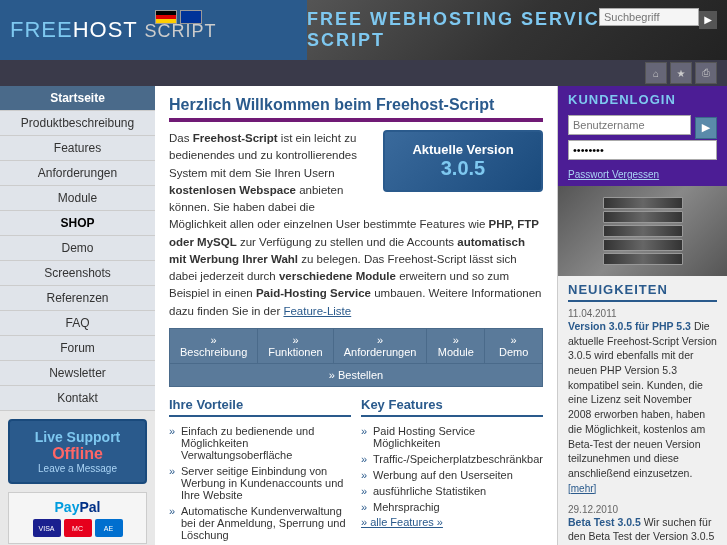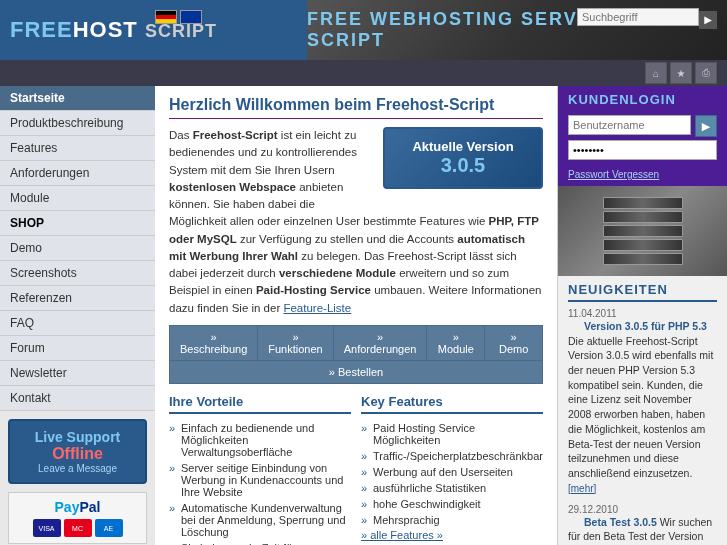--- a/index.html
+++ b/index.html
@@ -9,21 +9,21 @@
     #header {
       background: #2a5a8c;
       height: 60px;
       display: flex;
       align-items: center;
       padding: 0 10px;
       position: relative;
     }
     #logo-text {
       font-size: 22px;
-      font-weight: bold;
+      font-weight: normal;
       color: #7ec8f0;
       letter-spacing: 1px;
     }
     #logo-text span { color: #fff; }
     #header-right {
       position: absolute;
       right: 0;
       top: 0;
       bottom: 0;
       background: linear-gradient(135deg, #555 0%, #333 50%, #222 100%);
@@ -105,20 +105,21 @@
     }
     .sidebar-item {
       display: block;
       padding: 5px 10px;
       font-size: 12px;
       color: #333;
       border-bottom: 1px solid #ccc;
       cursor: pointer;
       text-decoration: none;
       background: #e0e4ea;
+      text-align: center;
     }
     .sidebar-item.active { background: #4a6a8a; color: #fff; font-weight: bold; }
     .sidebar-item.bold { font-weight: bold; color: #000; }
 
     
     #live-support {
       margin: 8px;
       background: #2a5a8c;
       border: 2px solid #1a4a7c;
       border-radius: 4px;
@@ -153,21 +154,21 @@
 
     
     #content-area {
       padding: 10px 14px;
     }
 
     h2.welcome-title {
       font-size: 16px;
       color: #2a5a8c;
       margin-bottom: 8px;
-      border-bottom: 1px solid #701a75;
+      border-bottom: 4px solid #701a75;
       padding-bottom: 4px;
     }
 
     .intro-text {
       font-size: 11.5px;
       line-height: 1.5;
       color: #333;
     }
     .intro-text strong { color: #333; }
 
@@ -259,21 +260,21 @@
       color: #7ec8f0;
     }
     .login-input {
       width: 100%;
       height: 20px;
       font-size: 11px;
       padding: 2px 4px;
       margin-bottom: 5px;
       border: 1px solid #aaa;
     }
-    .login-row { display: flex; align-items: flex-start; gap: 4px; }
+    .login-row { display: flex; align-items: center; gap: 4px; }
     .login-submit {
       width: 22px;
       height: 22px;
       background: #5a8aaa;
       border: 1px solid #3a6a8a;
       color: #fff;
       cursor: pointer;
       font-size: 11px;
     }
     .passwort-link { color: #aad4f5; font-size: 10px; cursor: pointer; display: block; margin-top: 4px; }
@@ -310,21 +311,21 @@
       font-weight: bold;
       color: #2a5a8c;
       border-bottom: 2px solid #2a5a8c;
       padding-bottom: 3px;
       margin-bottom: 6px;
       letter-spacing: 1px;
     }
     .news-item { margin-bottom: 8px; }
     .news-date { font-size: 10px; color: #666; }
     .news-text { font-size: 10.5px; color: #333; line-height: 1.4; }
-    .news-text strong { color: #2a5a8c; margin-left: 16px; }
+    .news-text strong { color: #2a5a8c; }
     .news-more { color: #2a5a8c; font-size: 10px; cursor: pointer; }
 
     
     #content-wrapper {
       display: flex;
     }
 
     .clearfix::after { content: ''; display: block; clear: both; }
   </style>
 </head>
@@ -337,21 +338,21 @@
     </span>
   </div>
   <div id="flags">
     <div class="flag flag-de"></div>
     <div class="flag flag-uk" style="background:#003399;"></div>
   </div>
   <div id="header-right">
     <span id="header-tagline">FREE WEBHOSTING SERVICE SCRIPT</span>
   </div>
   <div id="search-box-header">
-    <input id="search-input-header" class="login-input" style="width: 122px; height: 18px;" type="text" placeholder="Suchbegriff">
+    <input id="search-input-header" class="login-input" style="width: 100px; height: 18px;" type="text" placeholder="Suchbegriff">
     <button id="search-btn-header">▶</button>
   </div>
 </div>
 
 <div style="background:#3a3a4a;height:26px;display:flex;align-items:center;justify-content:flex-end;padding-right:10px;gap:3px;">
   <button class="nav-icon-btn">⌂</button>
   <button class="nav-icon-btn">★</button>
   <button class="nav-icon-btn">⎙</button>
 </div>
 
@@ -425,21 +426,20 @@
             </ul>
 
           </div>
           <div class="col-section">
             <div class="col-title">Key Features</div>
             <ul class="feature-list">
               <li><span>Paid Hosting Service Möglichkeiten</span></li>
               <li><span>Traffic-/Speicherplatzbeschränkbar</span></li>
               <li><span>Werbung auf den Userseiten</span></li>
               <li><span>ausführliche Statistiken</span></li>
-              <li><span>hohe Geschwindigkeit</span></li>
               <li><span>Mehrsprachig</span></li>
             </ul>
             <a href="#" class="more-link">» alle Features »</a>
           </div>
         </div>
       </div>
     </div>
 
     <div id="right-sidebar">
 

